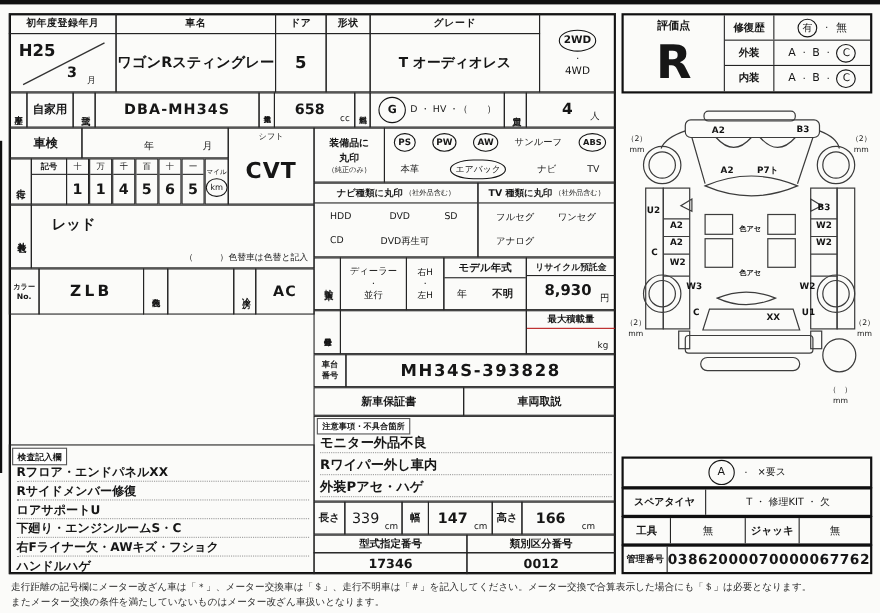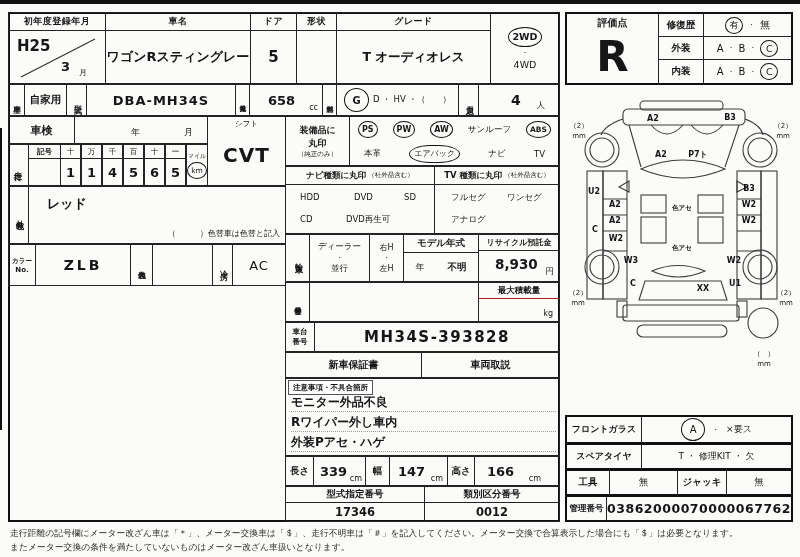--- a/index.html
+++ b/index.html
@@ -123,23 +123,32 @@
   </div>
 
   <div class="s bd fcol" style="left:8px;top:244px;width:28px;height:42px">
     <span style="font-size:6.5px;font-weight:bold">カラー</span>
     <span style="font-size:7px;font-weight:bold">No.</span>
   </div>
   <div class="s bd fc" style="left:35px;top:244px;width:96px;height:42px;font-size:14px;font-weight:600;letter-spacing:3px">ZLB</div>
   <div class="s bd fc vt" style="left:130px;top:244px;width:23px;height:42px;font-size:7.5px;font-weight:bold;letter-spacing:0">内装色</div>
   <div class="s bd" style="left:152px;top:244px;width:61px;height:42px"></div>
   <div class="s bd fc vt" style="left:212px;top:244px;width:21px;height:42px;font-size:8px;font-weight:bold">冷房</div>
-  <div class="s bd fc" style="left:232px;top:244px;width:54px;height:42px;font-size:13px;font-weight:400;letter-spacing:1px">AC</div>
-
-
+  <div class="s bd fc" style="left:232px;top:244px;width:54px;height:42px;font-size:13px;font-weight:700;letter-spacing:1px">AC</div>
+
+
+  <div class="s bd" style="left:8px;top:404px;width:278px;height:118px">
+    <div class="tag" style="position:absolute;left:2px;top:2px;height:14px">検査記入欄</div>
+    <div class="s dotl" style="left:6px;top:17px;width:266px;height:16px;font-size:11px;font-weight:600">Rフロア・エンドパネルXX</div>
+    <div class="s dotl" style="left:6px;top:34px;width:266px;height:16px;font-size:11px;font-weight:600">Rサイドメンバー修復</div>
+    <div class="s dotl" style="left:6px;top:51px;width:266px;height:16px;font-size:11px;font-weight:600">ロアサポートU</div>
+    <div class="s dotl" style="left:6px;top:68px;width:266px;height:16px;font-size:11px;font-weight:600">下廻り・エンジンルームS・C</div>
+    <div class="s dotl" style="left:6px;top:85px;width:266px;height:16px;font-size:11px;font-weight:600">右Fライナー欠・AWキズ・フショク</div>
+    <div class="s" style="left:6px;top:102px;width:266px;height:15px;font-size:11px;font-weight:600">ハンドルハゲ</div>
+  </div>
 
   <div class="s bd fcol" style="left:285px;top:116px;width:65px;height:50px">
     <span style="font-size:9px;font-weight:bold">装備品に</span>
     <span style="font-size:9px;font-weight:bold">丸印</span>
     <span style="font-size:6.5px">（純正のみ）</span>
   </div>
   <div class="s bd" style="left:349px;top:116px;width:211px;height:50px">
     <div style="display:flex;align-items:center;justify-content:space-between;height:25px;padding:0 8px">
       <span class="circ sm" style="font-size:8px;font-weight:600">PS</span>
       <span class="circ sm" style="font-size:8px;font-weight:600">PW</span>
@@ -218,21 +227,21 @@
 
   <div class="s bd" style="left:285px;top:378px;width:275px;height:78px">
     <div class="tag" style="position:absolute;left:2px;top:1px;height:13px;font-size:7.5px">注意事項・不具合箇所</div>
     <div class="s dotl" style="left:5px;top:15px;width:265px;height:18px;font-size:12px;font-weight:600">モニター外品不良</div>
     <div class="s dotl" style="left:5px;top:35px;width:265px;height:18px;font-size:12px;font-weight:600">Rワイパー外し車内</div>
     <div class="s dotl" style="left:5px;top:55px;width:265px;height:18px;font-size:12px;font-weight:600">外装Pアセ・ハゲ</div>
   </div>
 
   <div class="s bd fc" style="left:285px;top:456px;width:29px;height:30px;font-size:9.5px;font-weight:bold">長さ</div>
   <div class="s bd" style="left:313px;top:456px;width:53px;height:30px">
-    <span class="s" style="left:6px;top:7px;font-size:13px;font-weight:700">339</span>
+    <span class="s" style="left:6px;top:7px;font-size:13px;font-weight:400">339</span>
     <span class="s" style="right:3px;bottom:2px;font-size:8px">cm</span>
   </div>
   <div class="s bd fc" style="left:365px;top:456px;width:25px;height:30px;font-size:9.5px;font-weight:bold">幅</div>
   <div class="s bd" style="left:389px;top:456px;width:59px;height:30px">
     <span class="s" style="left:8px;top:7px;font-size:13px;font-weight:600">147</span>
     <span class="s" style="right:4px;bottom:2px;font-size:8px">cm</span>
   </div>
   <div class="s bd fc" style="left:447px;top:456px;width:28px;height:30px;font-size:9.5px;font-weight:bold">高さ</div>
   <div class="s bd" style="left:474px;top:456px;width:86px;height:30px">
     <span class="s" style="left:12px;top:7px;font-size:13px;font-weight:600">166</span>
@@ -346,21 +355,20 @@
       <text x="13" y="210">mm</text>
       <text x="221" y="200">（2）</text>
       <text x="221" y="210">mm</text>
       <text x="199" y="261">（　）</text>
       <text x="199" y="271">mm</text>
     </g>
   </svg>
 
 
   <div class="s bd2" style="left:565px;top:415px;width:228px;height:29px;display:flex">
-    <div class="fc" style="width:74px;border-right:1px solid #242424;font-size:9px;font-weight:bold">フロントガラス</div>
     <div class="fc" style="flex:1;gap:7px">
       <span class="circ" style="font-size:10px;min-width:24px;height:23px">A</span>
       <span style="font-size:7px">・</span>
       <span style="font-size:9px">×要ス</span>
     </div>
   </div>
 
   <div class="s bd2" style="left:565px;top:443px;width:228px;height:27px;display:flex">
     <div class="fc" style="width:74px;border-right:1px solid #242424;font-size:9px;font-weight:bold">スペアタイヤ</div>
     <div class="fc" style="flex:1;font-size:9px">T ・ 修理KIT ・ 欠</div>

